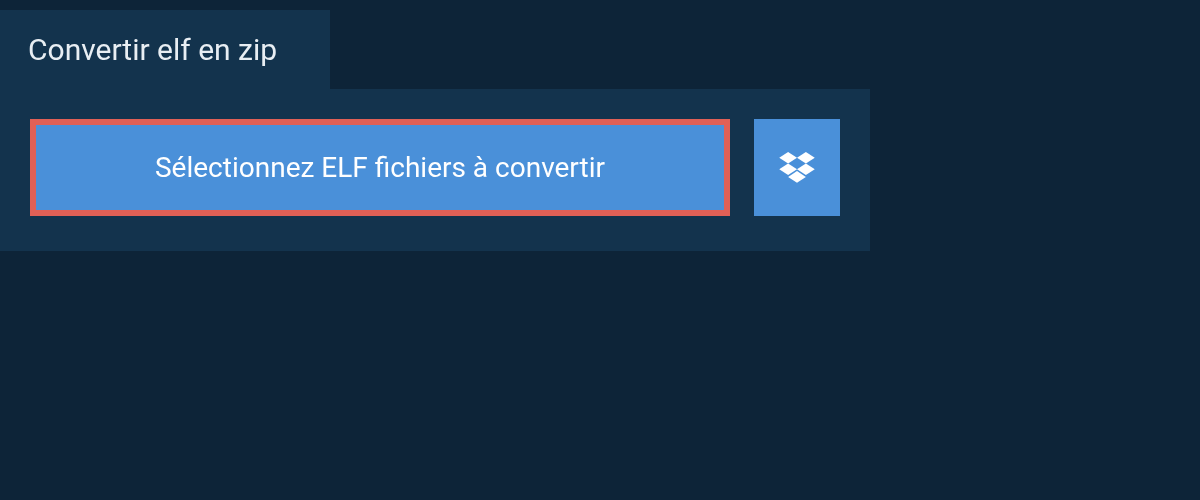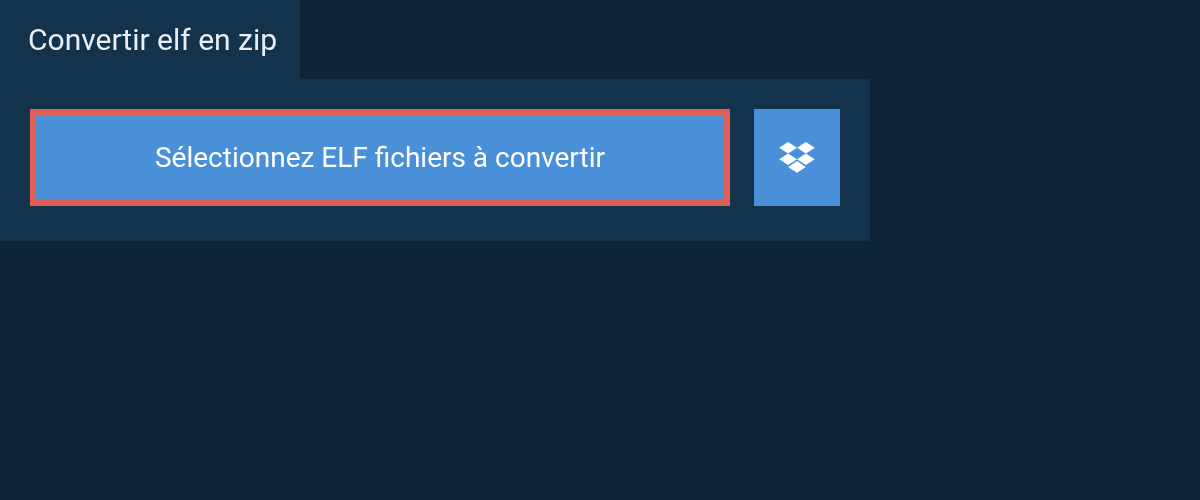--- a/index.html
+++ b/index.html
@@ -10,22 +10,22 @@
     body {
       width: 1200px;
       height: 500px;
       background-color: #0d2438;
       font-family: -apple-system, BlinkMacSystemFont, "Segoe UI", Roboto, Helvetica, Arial, sans-serif;
       overflow: hidden;
     }
     .tab-header {
       background-color: #13334d;
       display: inline-block;
-      padding: 22px 23px 22px 28px;
-      margin-top: 0;
+      padding: 22px 53px 22px 28px;
+      margin-top: 10px;
     }
     .tab-title {
       color: #e8eef3;
       font-size: 30px;
       font-weight: 400;
     }
     .content-panel {
       background-color: #13334d;
       padding: 30px 30px 35px 30px;
       width: 870px;

